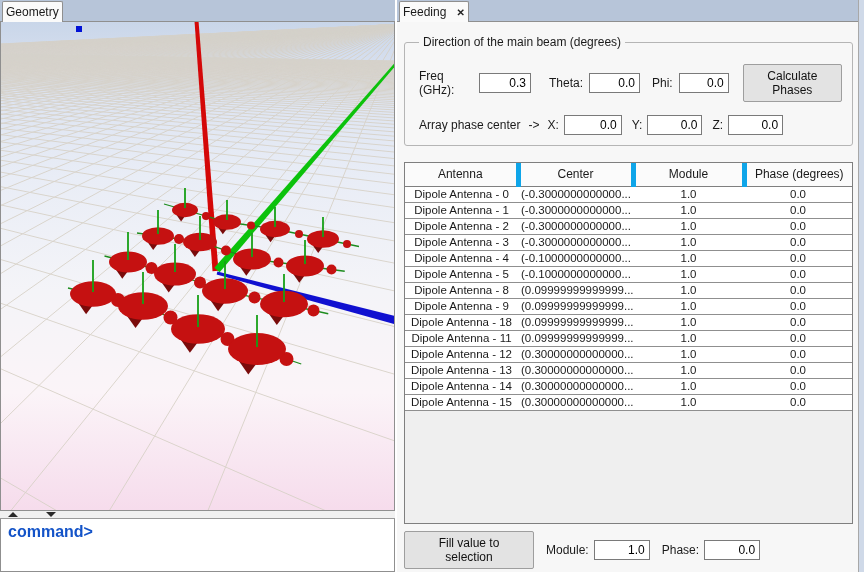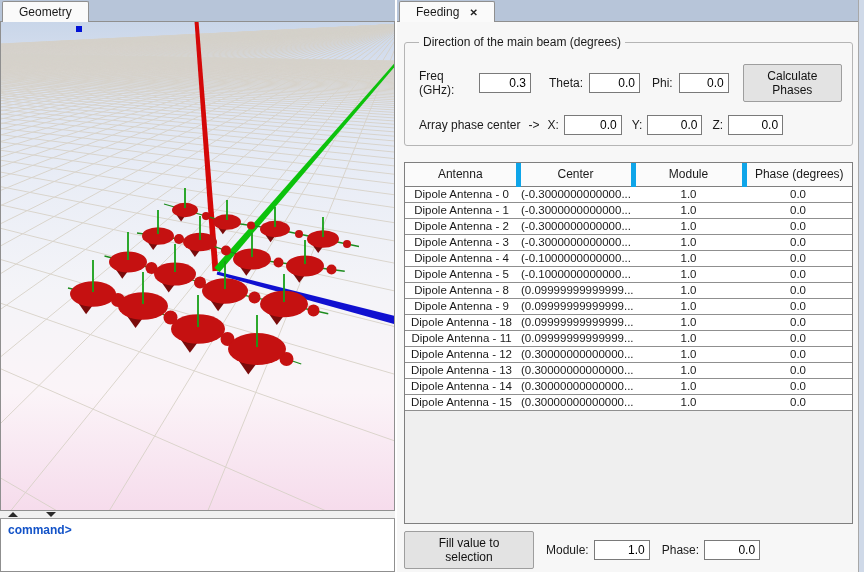--- a/index.html
+++ b/index.html
@@ -3,29 +3,29 @@
 <meta charset="utf-8">
 <style>
   * { margin:0; padding:0; box-sizing:border-box; }
   html,body { width:864px; height:572px; overflow:hidden; }
   body { font-family:"Liberation Sans", sans-serif; font-size:12px; color:#1a1a1a; background:#fff; }
   .app { display:flex; width:864px; height:572px; background:#fff; }
 
   
   .left-pane { width:395px; display:flex; flex-direction:column; }
   .tabbar { height:22px; background:#b7c5d9; border-bottom:1px solid #8f8f8f; display:flex; align-items:flex-end; padding-left:2px; flex:none; }
-  .tab { background:#fafafa; border:1px solid #8f8f8f; border-bottom:none; border-radius:2px 2px 0 0; height:21px; margin-bottom:-1px; display:flex; align-items:center; padding:0 16px; font-size:12px; color:#1a1a1a; }
+  .tab { background:#fafafa; border:1px solid #8f8f8f; border-bottom:none; border-radius:2px 2px 0 0; height:21px; margin-bottom:-1px; display:flex; align-items:center; padding:0 3px; font-size:12px; color:#1a1a1a; }
   .tab .close { font-size:10px; font-weight:bold; margin-left:10px; color:#222; cursor:default; }
   .viewport { position:relative; height:489px; border:1px solid #8f8f8f; border-top:none; overflow:hidden; flex:none; }
   .viewport svg { display:block; }
   .splitter { height:8px; background:#f0f0f0; border-bottom:1px solid #9a9a9a; display:flex; align-items:center; flex:none; }
   .tri-up { width:0; height:0; border-left:5px solid transparent; border-right:5px solid transparent; border-bottom:5px solid #2a2a2a; margin-left:8px; }
   .tri-down { width:0; height:0; border-left:5px solid transparent; border-right:5px solid transparent; border-top:5px solid #2a2a2a; margin-left:28px; }
   .console { flex:1; background:#fff; border:1px solid #8f8f8f; border-top:none; padding:4px 7px; }
-  .prompt { color:#1353c8; font-weight:bold; font-size:12px; }
+  .prompt { color:#1353c8; font-weight:bold; font-size:16px; }
 
   
   .gap { width:2px; background:#fff; }
   .right-pane { width:461px; display:flex; flex-direction:column; background:#f7f7f7; }
   .panel-body { flex:1; padding:0 5px 0 7px; display:flex; flex-direction:column; }
   fieldset.groupbox { border:1px solid #b5b5b5; border-radius:3px; margin-top:13px; padding:6px 10px 10px 10px; }
   fieldset.groupbox legend { font-size:12px; padding:0 4px; margin-left:4px; color:#1a1a1a; }
   .frow { display:flex; align-items:center; margin-top:9px; }
   .frow label { font-size:12px; }
   input.num { border:1px solid #7a7a7a; background:#fff; height:20px; font-family:"Liberation Sans",sans-serif; font-size:12px; text-align:right; padding:0 4px; }

